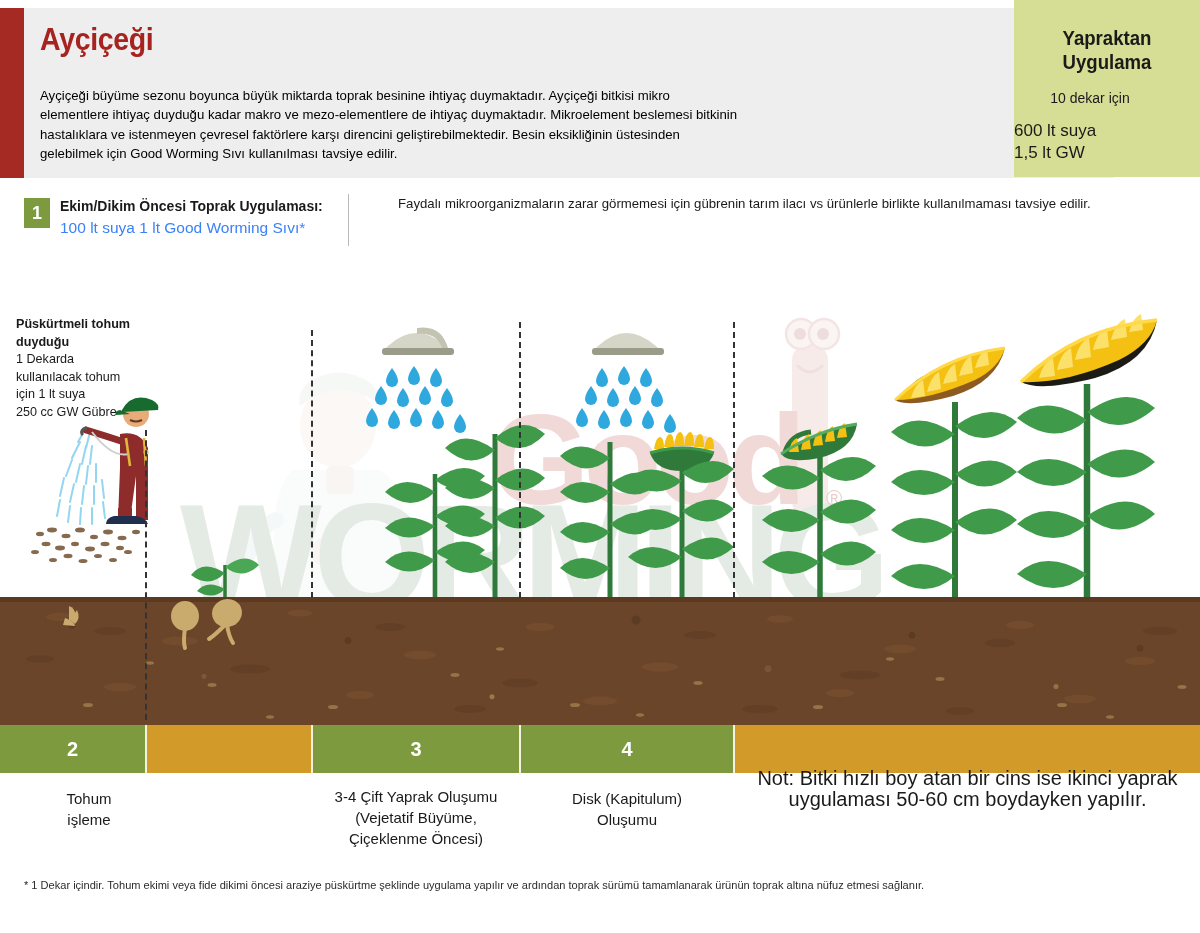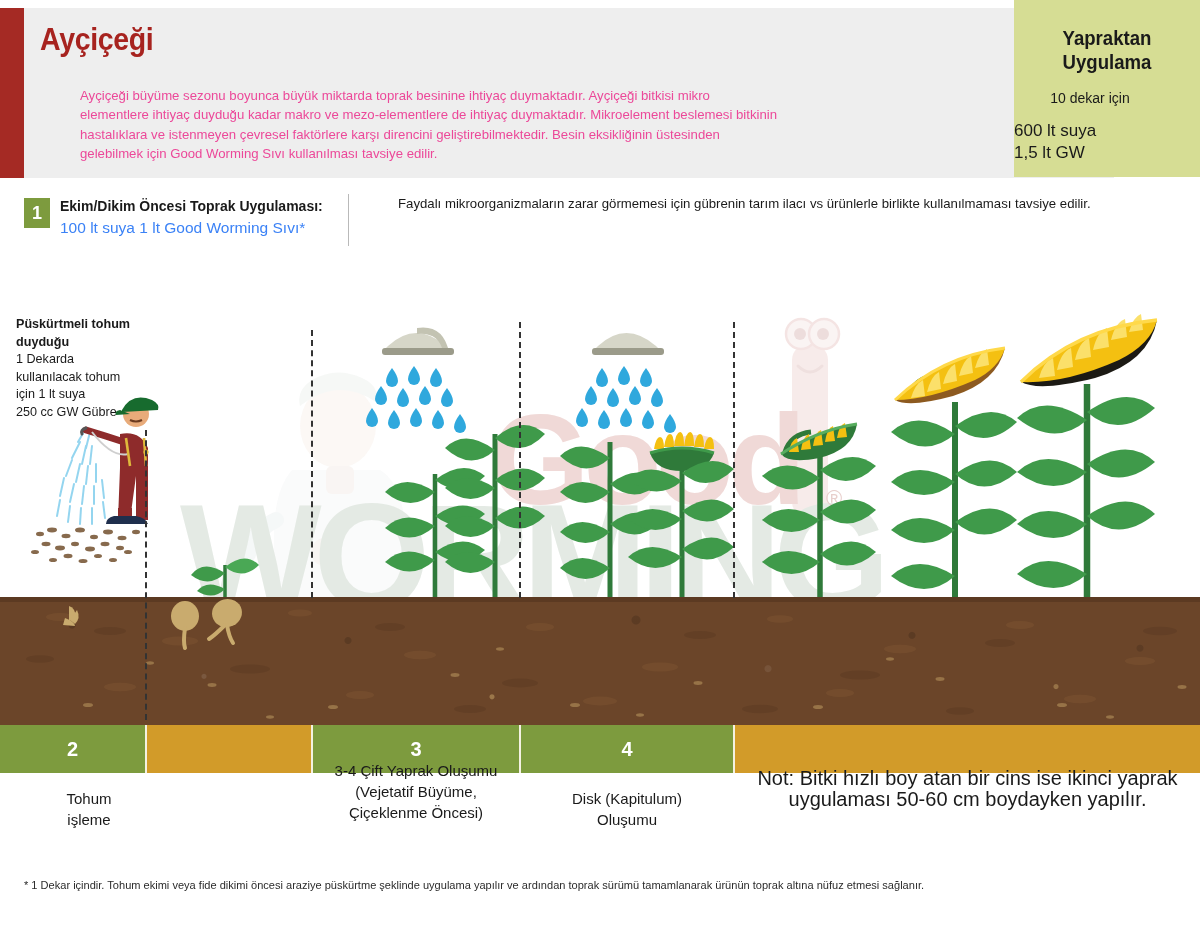--- a/index.html
+++ b/index.html
@@ -20,21 +20,21 @@
   .header-green{position:absolute;left:1014px;top:0;width:186px;height:177px;background:#d6dd94;}
 
   .h-title{
     position:absolute;left:40px;top:22px;
     font-size:31px;font-weight:bold;color:#a7231f;
     letter-spacing:-0.4px;font-family:"Liberation Sans",sans-serif;
     transform:scaleX(0.92);transform-origin:left center;
   }
   .h-para{
     position:absolute;left:40px;top:86px;width:700px;
-    font-size:13.2px;line-height:19.4px;color:#ec4899;margin-left:40px;
+    font-size:13.2px;line-height:19.4px;color:#000000;
   }
 
   .g-title{
     position:absolute;left:1014px;top:26px;width:186px;text-align:center;
     font-size:20px;font-weight:bold;color:#1a1a1a;line-height:24px;
     transform:scaleX(0.93);transform-origin:center;
   }
   .g-sub{
     position:absolute;left:1014px;top:90px;width:152px;text-align:center;
     font-size:14px;color:#1a1a1a;
@@ -529,21 +529,21 @@
     <div class="seg-gap" style="left:519px;"></div>
     <div class="seg green" style="left:521px;width:212px;">4</div>
     <div class="seg-gap" style="left:733px;"></div>
     <div class="seg orange" style="left:735px;width:465px;"></div>
   </div>
 
   <div class="slabel" style="left:16px;top:788px;width:146px;">
     <span>Tohum</span><br>
     <span>işleme</span>
   </div>
-  <div class="slabel" style="left:290px;top:760px;width:252px;">
+  <div class="slabel" style="left:290px;top:786px;width:252px;">
     <span>3-4 Çift Yaprak Oluşumu</span><br>
     <span>(Vejetatif Büyüme,</span><br>
     <span>Çiçeklenme Öncesi)</span>
   </div>
   <div class="slabel" style="left:521px;top:788px;width:212px;">
     <span>Disk (Kapitulum)</span><br>
     <span>Oluşumu</span>
   </div>
 
   <div class="note-bottom">Not: Bitki hızlı boy atan bir cins ise ikinci yaprak uygulaması 50-60 cm boydayken yapılır.</div>

